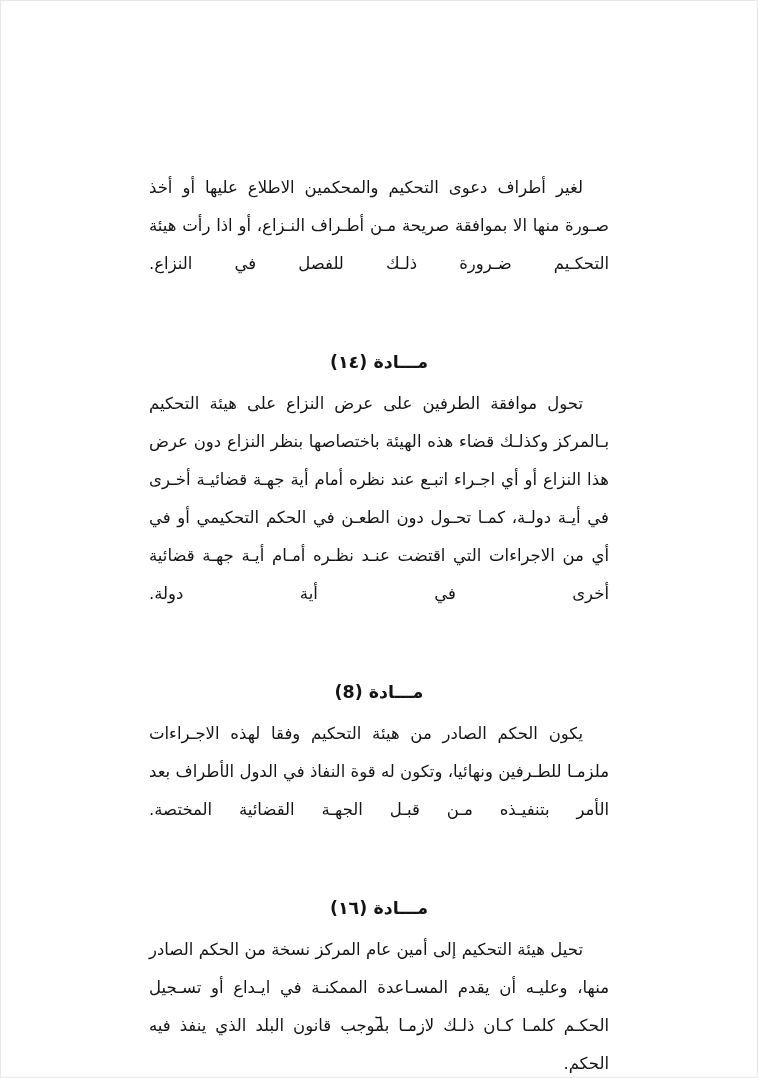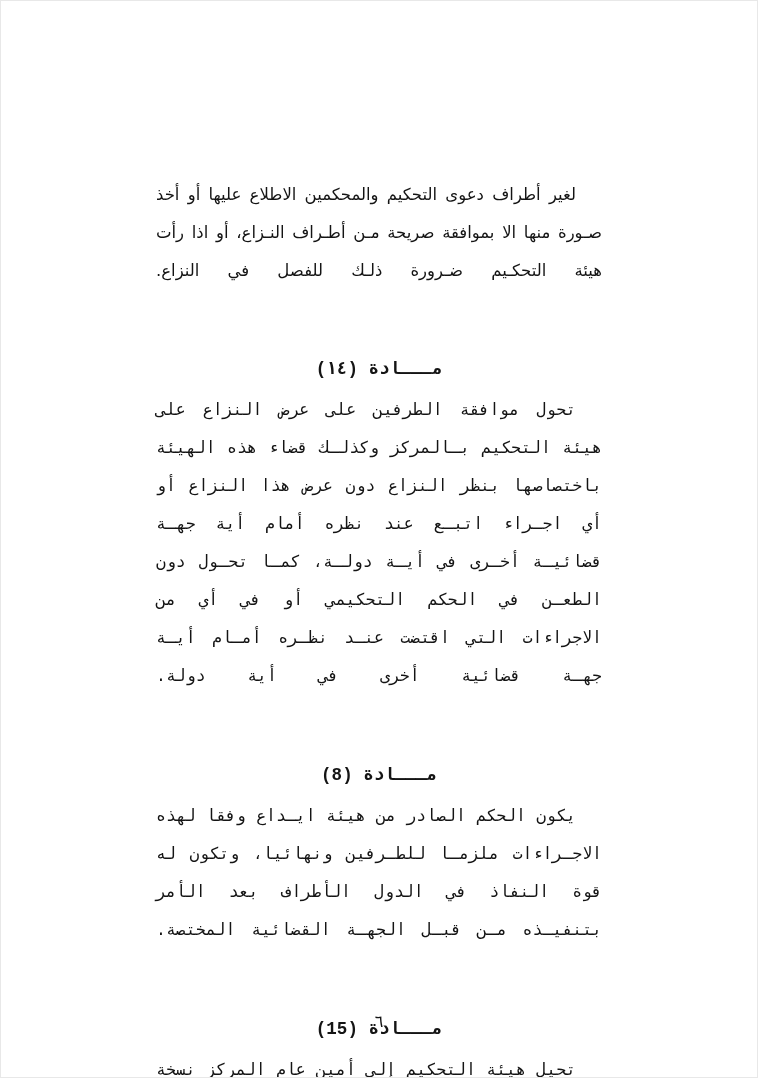--- a/index.html
+++ b/index.html
@@ -19,30 +19,30 @@
     top: 168px;
     right: 148px;
     left: 148px;
     direction: rtl;
     text-align: justify;
     text-justify: inter-word;
   }
   .para {
     font-size: 16.5px;
     line-height: 38px;
-    margin: 7px;
+    margin: 0;
     text-indent: 26px;
     letter-spacing: 0.2px;
   }
   .para::after {            
     content: "";
     display: inline-block;
     width: 100%;
   }
-  .article { margin-top: 26px; font-family: Liberation Mono, monospace; }
+  .article { margin-top: 26px; }
   .heading {
     font-size: 17.5px;
     font-weight: bold;
     text-align: center;
     margin: 0 0 8px 0;
     line-height: 30px;
   }
   .page-number {
     position: absolute;
     bottom: 46px;
@@ -62,25 +62,25 @@
 
     <p class="para">لغير أطراف دعوى التحكيم والمحكمين الاطلاع عليها أو أخذ صـورة منها الا بموافقة صريحة مـن أطـراف النـزاع، أو اذا رأت هيئة التحكـيم ضـرورة ذلـك للفصل في النزاع.</p>
 
     <div class="article">
       <h2 class="heading">مـــادة (١٤)</h2>
       <p class="para">تحول موافقة الطرفين على عرض النزاع على هيئة التحكيم بـالمركز وكذلـك قضاء هذه الهيئة باختصاصها بنظر النزاع دون عرض هذا النزاع أو أي اجـراء اتبـع عند نظره أمام أية جهـة قضائيـة أخـرى في أيـة دولـة، كمـا تحـول دون الطعـن في الحكم التحكيمي أو في أي من الاجراءات التي اقتضت عنـد نظـره أمـام أيـة جهـة قضائية أخرى في أية دولة.</p>
     </div>
 
     <div class="article">
       <h2 class="heading">مـــادة (8)</h2>
-      <p class="para">يكون الحكم الصادر من هيئة ايـداع وفقا لهذه الاجـراءات ملزمـا للطـرفين ونهائيا، وتكون له قوة النفاذ في الدول الأطراف بعد الأمر بتنفيـذه مـن قبـل الجهـة القضائية المختصة.</p>
+      <p class="para">يكون الحكم الصادر من هيئة التحكيم وفقا لهذه الاجـراءات ملزمـا للطـرفين ونهائيا، وتكون له قوة النفاذ في الدول الأطراف بعد الأمر بتنفيـذه مـن قبـل الجهـة القضائية المختصة.</p>
     </div>
 
     <div class="article">
-      <h2 class="heading">مـــادة (15)</h2>
+      <h2 class="heading">مـــادة (١٦)</h2>
       <p class="para">تحيل هيئة التحكيم إلى أمين عام المركز نسخة من الحكم الصادر منها، وعليـه أن يقدم المسـاعدة الممكنـة في ايـداع أو تسـجيل الحكـم كلمـا كـان ذلـك لازمـا بموجب قانون البلد الذي ينفذ فيه الحكم.</p>
     </div>
 
   </div>
 
   <div class="page-number">٦</div>
 
 </div>
 
 </body></html>

